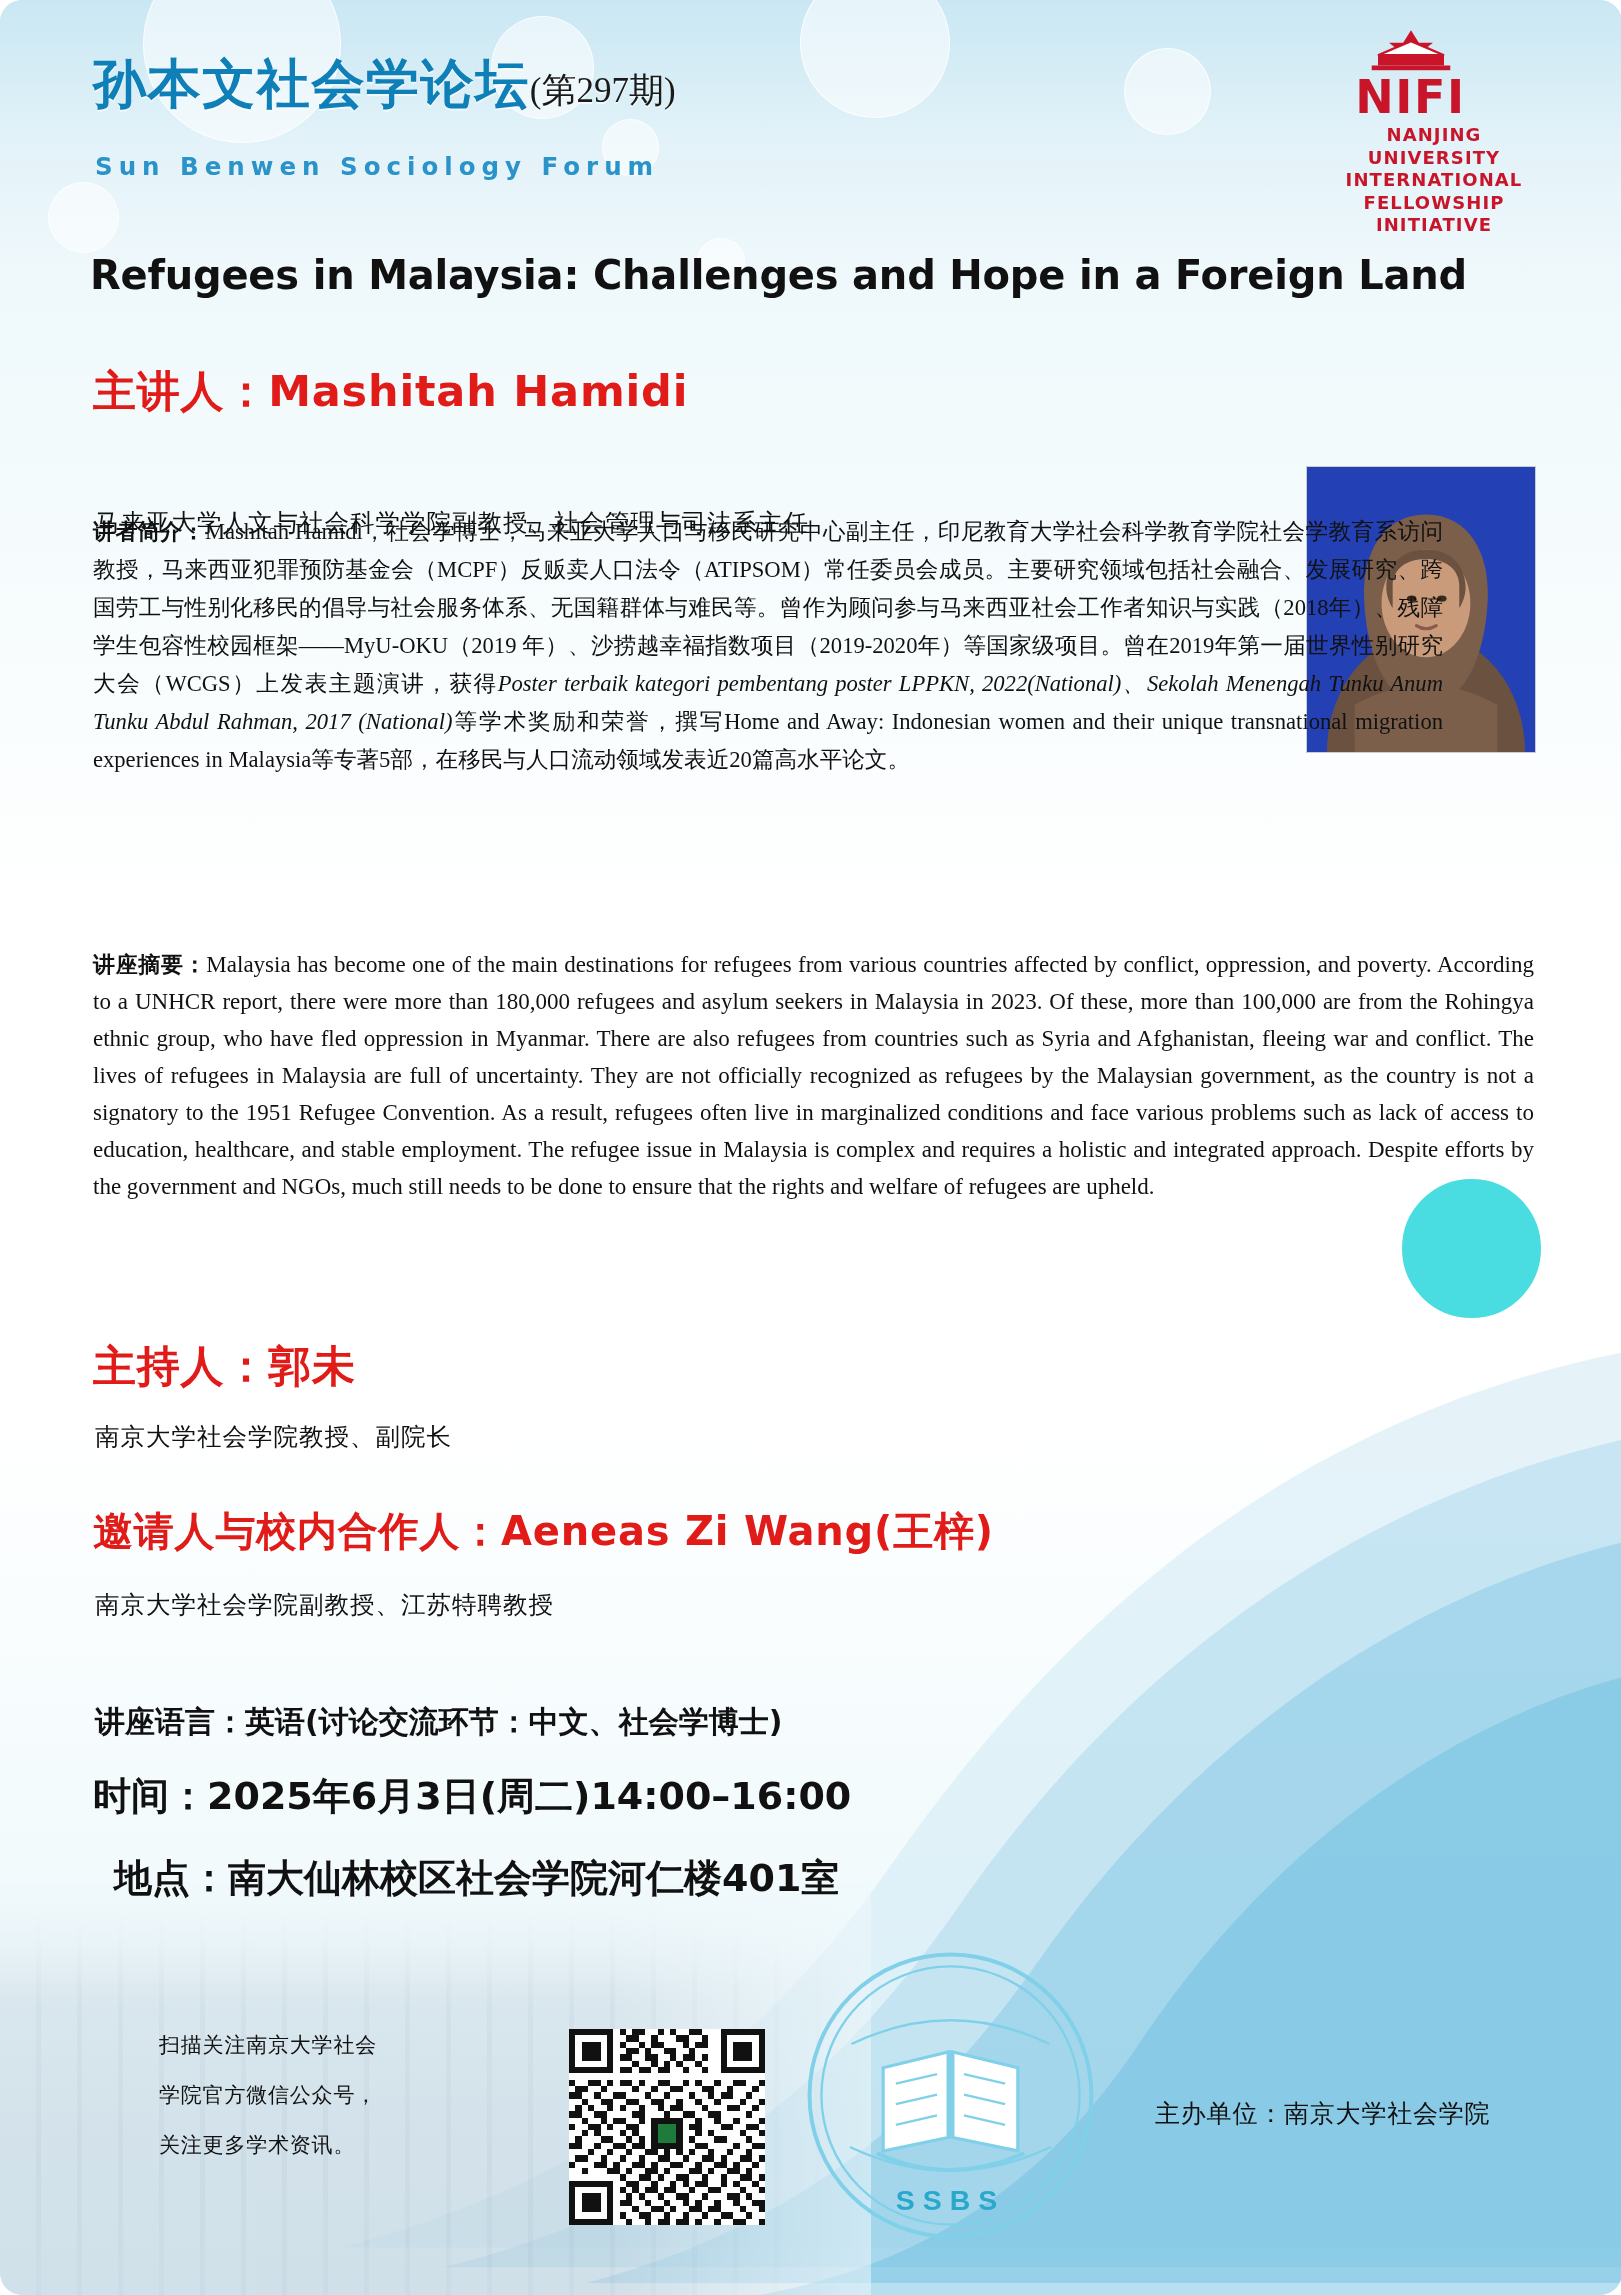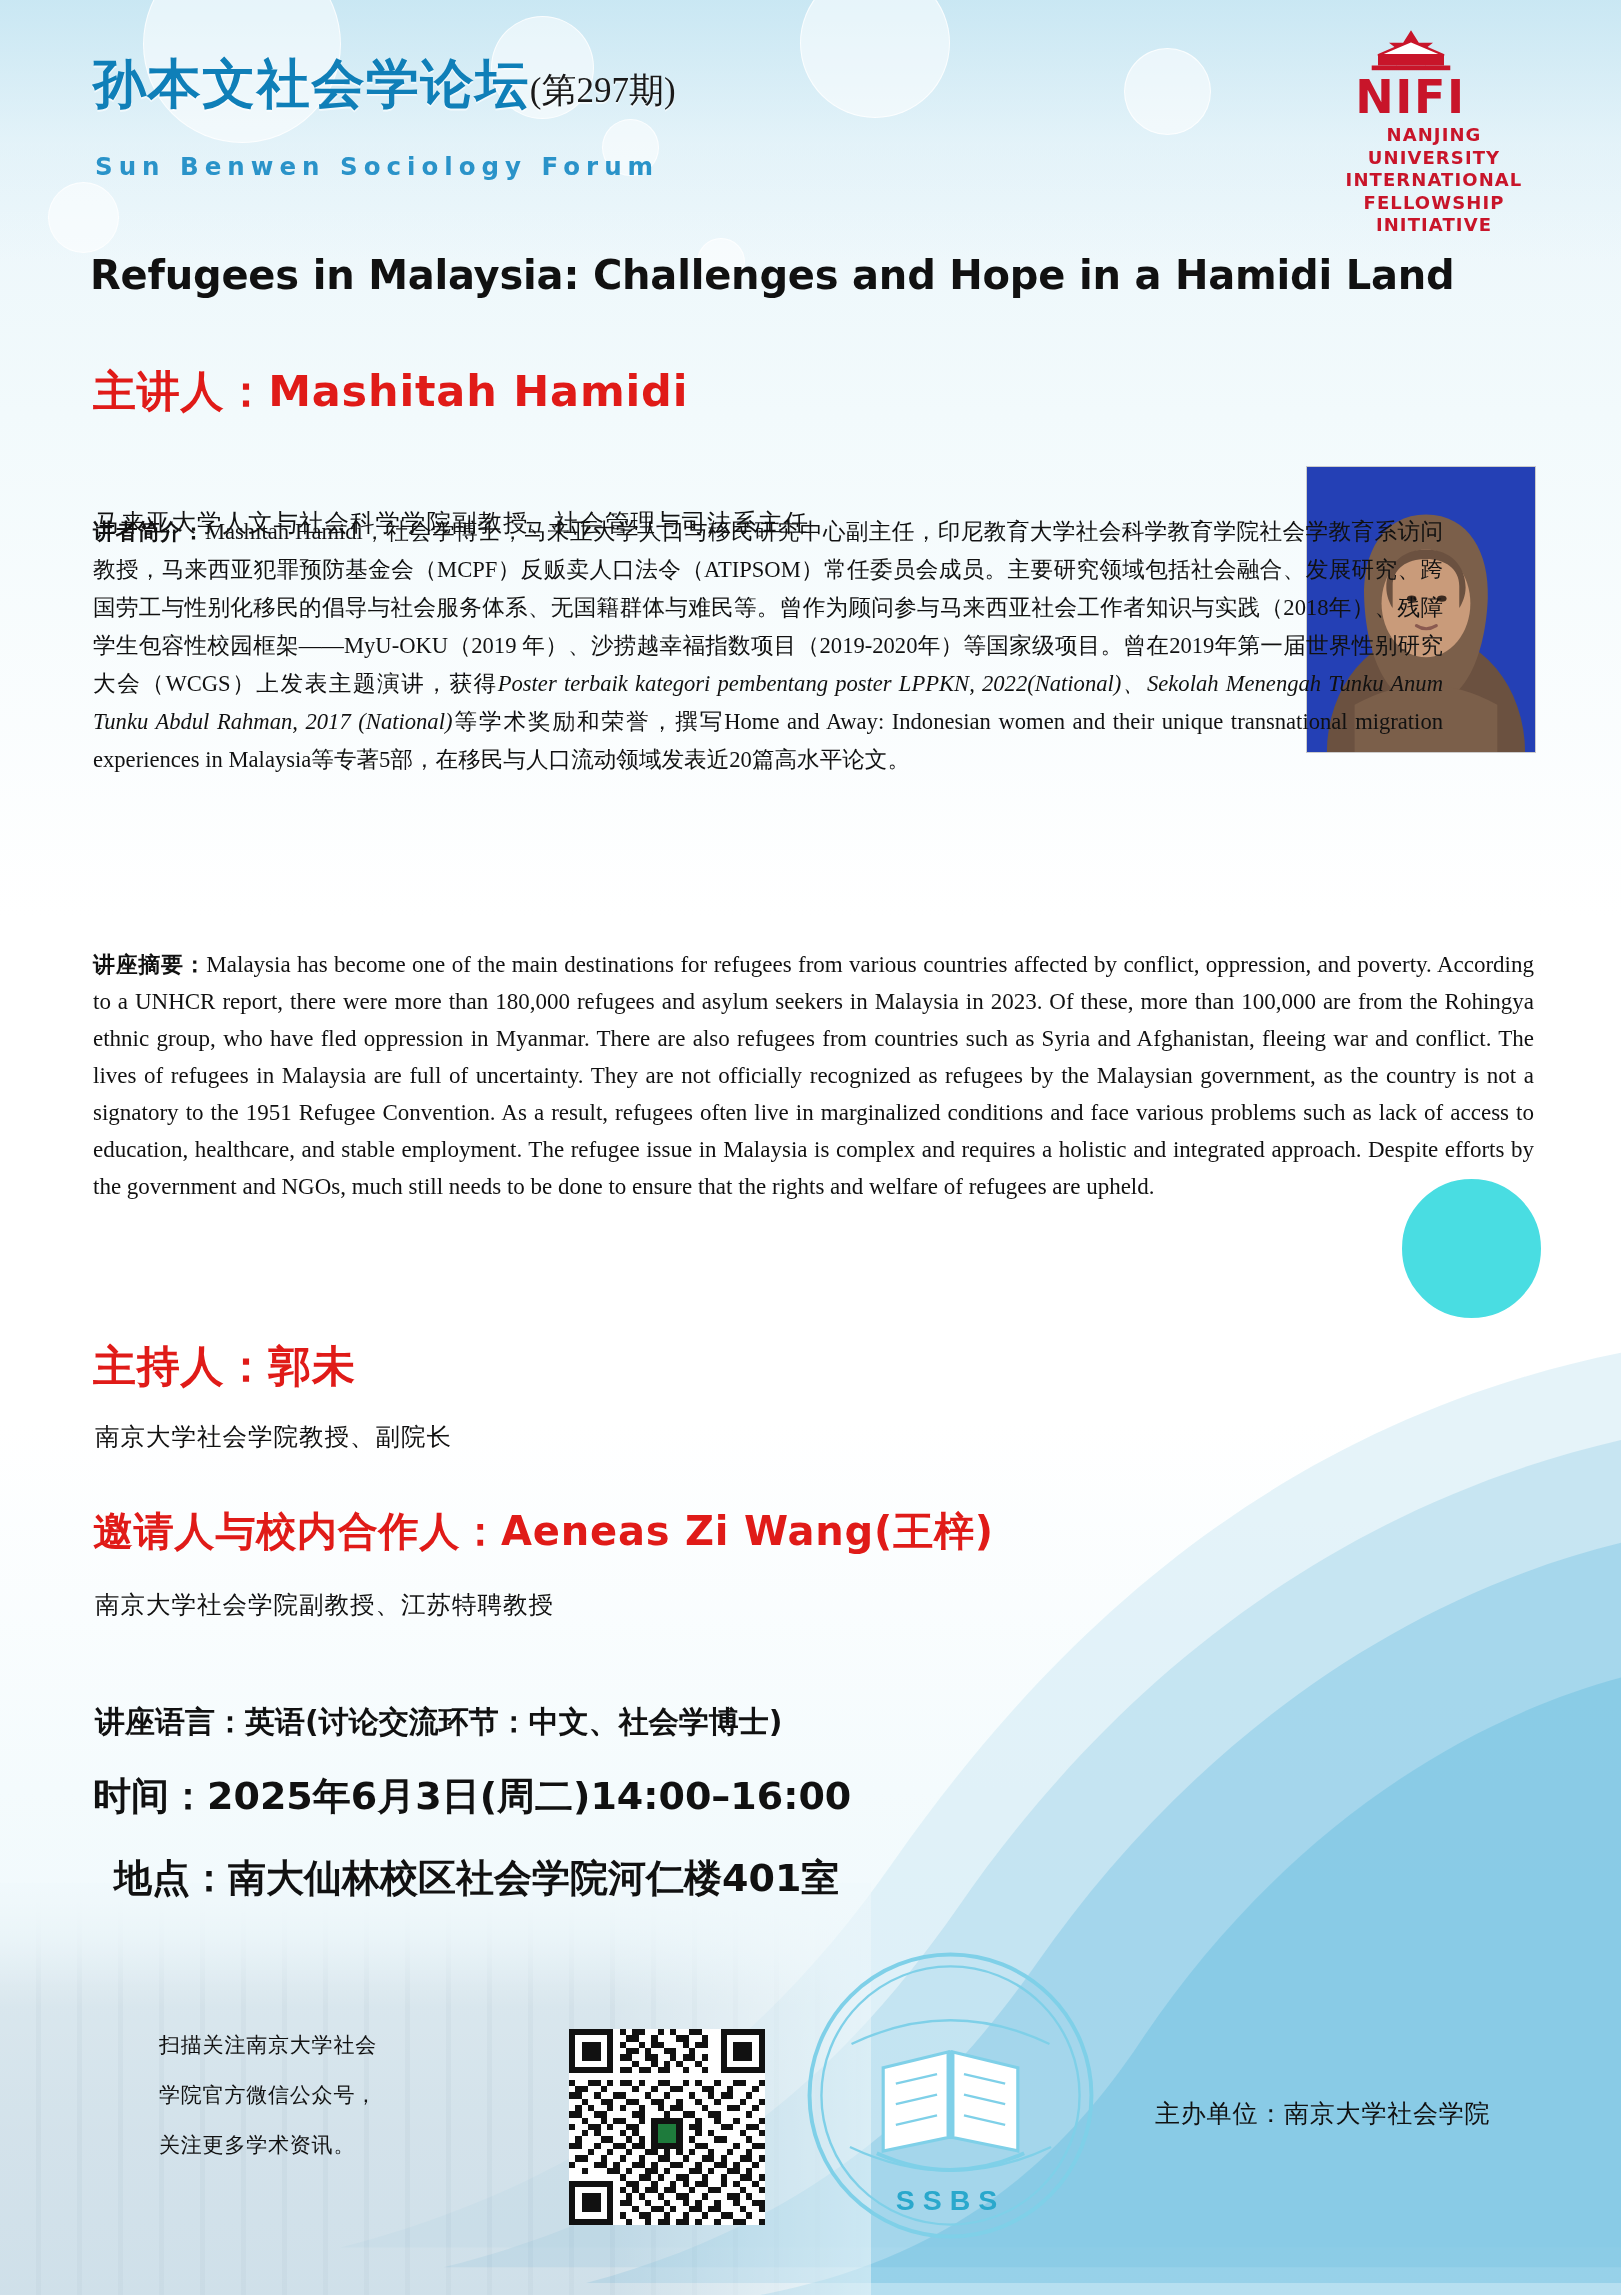--- a/index.html
+++ b/index.html
@@ -13,20 +13,21 @@
     overflow: hidden;
   }
 
   
   #poster {
     position: absolute;
     inset: 0;
     background:
       linear-gradient(180deg, #e8f4fa 0%, #f2fafc 18%, #ffffff 40%, #ffffff 62%, #f4fbfd 78%, #e9f5fa 100%);
     overflow: hidden;
+    border-radius: 22px;
   }
   .bg-bubble {
     position: absolute;
     border-radius: 50%;
     background: rgba(255,255,255,0.55);
     border: 1.6px solid rgba(255,255,255,0.8);
     pointer-events: none;
   }
   .bg-top-wash {
     position: absolute;
@@ -259,21 +260,21 @@
         <div>NANJING UNIVERSITY</div>
         <div>INTERNATIONAL</div>
         <div>FELLOWSHIP</div>
         <div>INITIATIVE</div>
       </div>
     </div>
   </div>
 
   <div class="content">
 
-    <div class="lecture-title">Refugees in Malaysia: Challenges and Hope in a Hamidi Land</div>
+    <div class="lecture-title">Refugees in Malaysia: Challenges and Hope in a Foreign Land</div>
 
     <div class="role-line role-speaker">
       <span>主讲人：</span><span>Mashitah Hamidi</span>
     </div>
     <div class="affil affil-speaker">马来亚大学人文与社会科学学院副教授、社会管理与司法系主任</div>
 
     <div class="photo">
       <svg width="230" height="287" viewBox="0 0 290 362">
         <rect width="290" height="362" fill="#2440b5"></rect>
         <ellipse cx="150" cy="360" rx="125" ry="150" fill="#6b5140"></ellipse>

